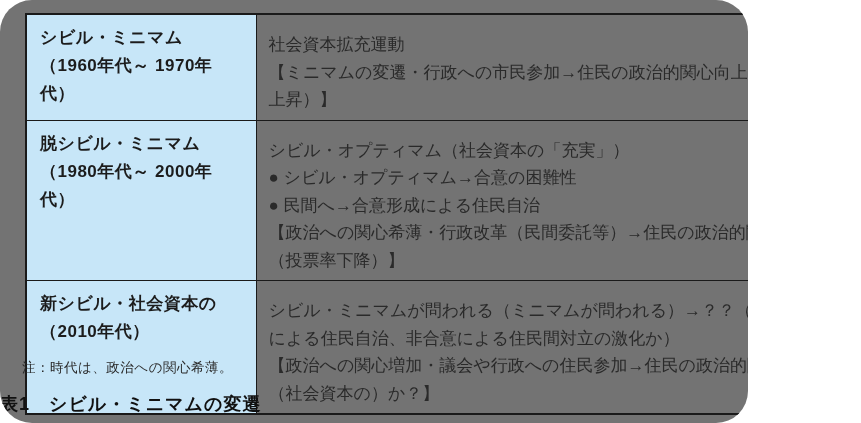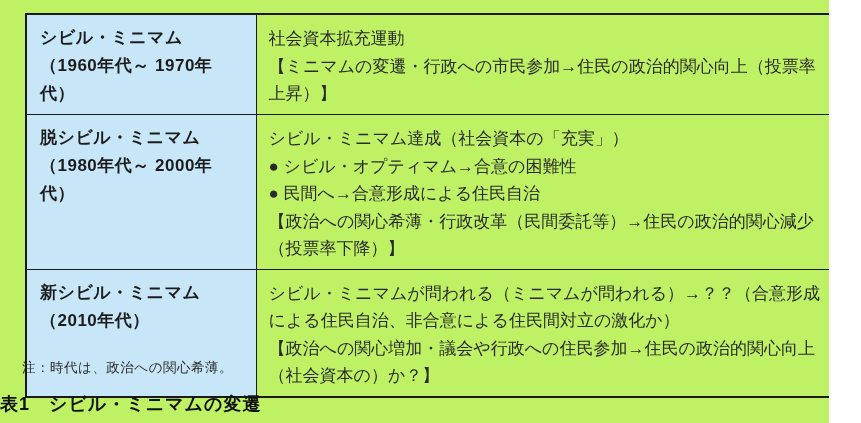--- a/index.html
+++ b/index.html
@@ -2,24 +2,25 @@
 <html lang="ja"><head>
 <meta charset="utf-8">
 <style>
   * { margin: 0; padding: 0; box-sizing: border-box; }
   html, body {
     background: #ffffff;
     font-family: "Liberation Sans", "DejaVu Sans", sans-serif;
   }
   .page {
     position: relative;
-    width: 829px;
+    width: 748px;
     height: 423px;
-    background: #bef264;
+    background: #737373;
     overflow: hidden;
+    border-radius: 32px;
   }
   table.civil-table {
     position: absolute;
     left: 25px;
     top: 13px;
     width: 812px;
     border-collapse: collapse;
     table-layout: fixed;
   }
   table.civil-table th,
@@ -35,21 +36,21 @@
     width: 230px;
     background: #c7e6f8;
     padding: 9px 12px 6px 13px;
     font-size: 17px;
     font-weight: bold;
     color: #1c1c1c;
     line-height: 28px;
     letter-spacing: 0.5px;
   }
   td.detail-cell {
-    padding: 10px 10px 6px 12px;
+    padding: 16px 10px 6px 12px;
     font-size: 17px;
     font-weight: normal;
     color: #2a2a2a;
     line-height: 27.5px;
   }
   .row-1 { height: 90px; }
   .row-2 { height: 138px; margin-left: 28px; }
   .row-3 { height: 110px; }
   .detail-line { word-break: break-all; }
   .note {
@@ -88,29 +89,29 @@
           <div class="detail-line">社会資本拡充運動</div>
           <div class="detail-line">【ミニマムの変遷・行政への市民参加→住民の政治的関心向上（投票率上昇）】</div>
         </td>
       </tr>
       <tr class="row-2">
         <th class="period-cell">
           <div>脱シビル・ミニマム</div>
           <div>（1980年代～ 2000年代）</div>
         </th>
         <td class="detail-cell">
-          <div class="detail-line">シビル・ミニマム達成（社会資本の「充実」）</div>
+          <div class="detail-line">シビル・オプティマム（社会資本の「充実」）</div>
           <div class="detail-line">● シビル・オプティマム→合意の困難性</div>
           <div class="detail-line">● 民間へ→合意形成による住民自治</div>
           <div class="detail-line">【政治への関心希薄・行政改革（民間委託等）→住民の政治的関心減少（投票率下降）】</div>
         </td>
       </tr>
       <tr class="row-3">
         <th class="period-cell">
-          <div>新シビル・ミニマム</div>
+          <div>新シビル・社会資本の</div>
           <div>（2010年代）</div>
         </th>
         <td class="detail-cell">
           <div class="detail-line">シビル・ミニマムが問われる（ミニマムが問われる）→？？（合意形成による住民自治、非合意による住民間対立の激化か）</div>
           <div class="detail-line">【政治への関心増加・議会や行政への住民参加→住民の政治的関心向上（社会資本の）か？】</div>
         </td>
       </tr>
     </tbody>
   </table>
 

